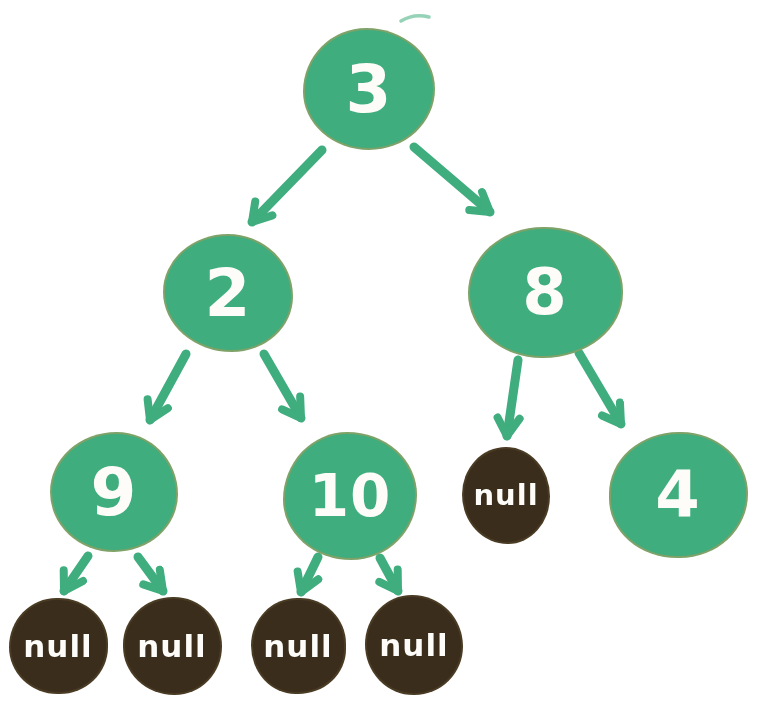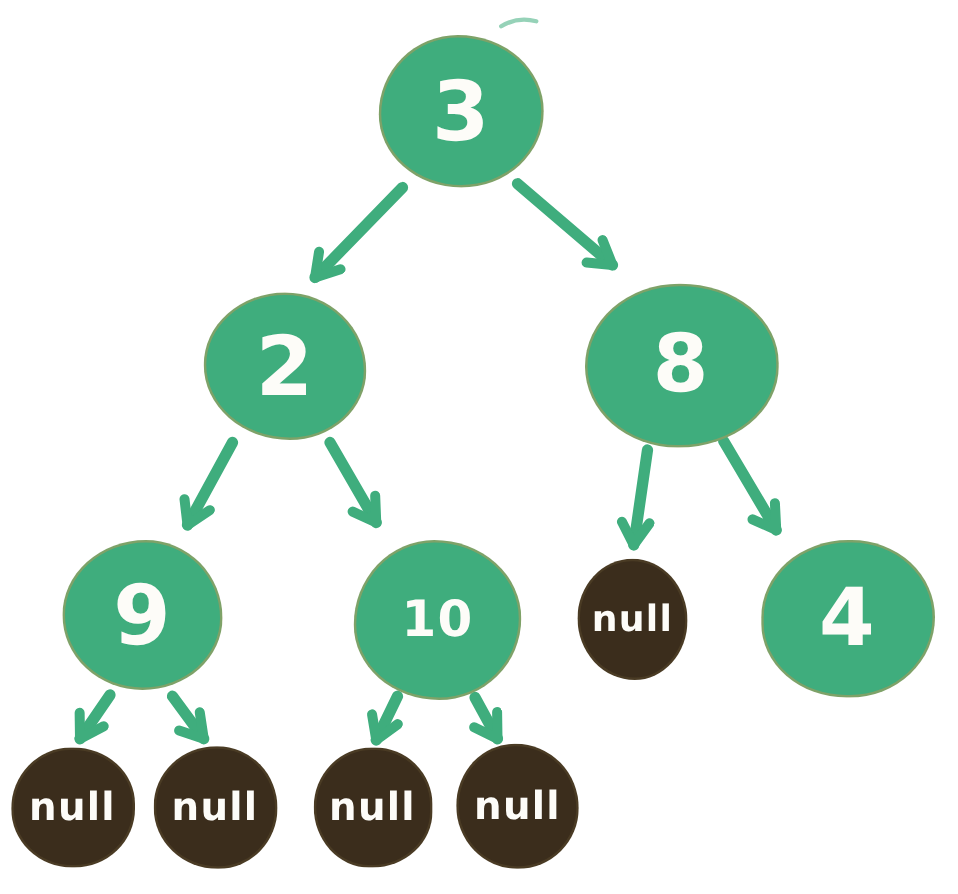--- a/index.html
+++ b/index.html
@@ -66,21 +66,21 @@
     </div>
     <div class="node value" style="left: 163px; top: 234px; width: 130px; height: 118px; font-size: 66px; border-radius: 50% 50% 47% 53% / 49% 53% 47% 51%; background: rgb(63, 173, 125); color: rgb(253, 252, 248);">
       <span>2</span>
     </div>
     <div class="node value" style="left: 467.5px; top: 226.5px; width: 155px; height: 131px; font-size: 64px; border-radius: 49% 51% 52% 48% / 51% 49% 50% 50%; background: rgb(63, 173, 125); color: rgb(253, 252, 248);">
       <span>8</span>
     </div>
     <div class="node value" style="left: 50px; top: 432px; width: 128px; height: 120px; font-size: 66px; border-radius: 52% 48% 50% 50% / 50% 52% 48% 50%; background: rgb(63, 173, 125); color: rgb(253, 252, 248);">
       <span>9</span>
     </div>
-    <div class="node value" style="left: 283px; top: 432px; width: 134px; height: 128px; font-size: 40px; border-radius: 48% 52% 49% 51% / 53% 49% 51% 47%; background: rgb(63, 173, 125); color: rgb(253, 252, 248);">
+    <div class="node value" style="left: 283px; top: 432px; width: 134px; height: 128px; font-size: 58px; border-radius: 48% 52% 49% 51% / 53% 49% 51% 47%; background: rgb(63, 173, 125); color: rgb(253, 252, 248);">
       <span>10</span>
     </div>
     <div class="node null" style="left: 462px; top: 446.5px; width: 88px; height: 97px; font-size: 29px; border-radius: 50% 50% 48% 52% / 49% 51%; background: rgb(59, 45, 28); color: rgb(253, 252, 248);">
       <span>null</span>
     </div>
     <div class="node value" style="left: 608.5px; top: 432px; width: 139px; height: 126px; font-size: 64px; border-radius: 51% 49% 50% 50% / 50% 50% 52% 48%; background: rgb(63, 173, 125); color: rgb(253, 252, 248);">
       <span>4</span>
     </div>
     <div class="node null" style="left: 8.5px; top: 598px; width: 99px; height: 96px; font-size: 31px; border-radius: 49% 51% 50% 50% / 52% 48% 50% 50%; background: rgb(59, 45, 28); color: rgb(253, 252, 248);">
       <span>null</span>

